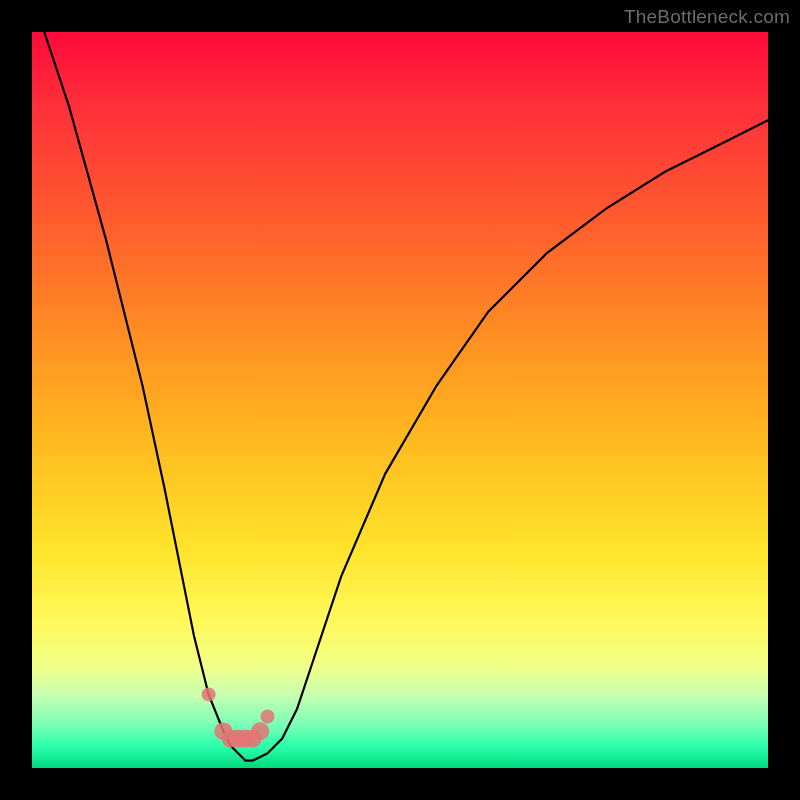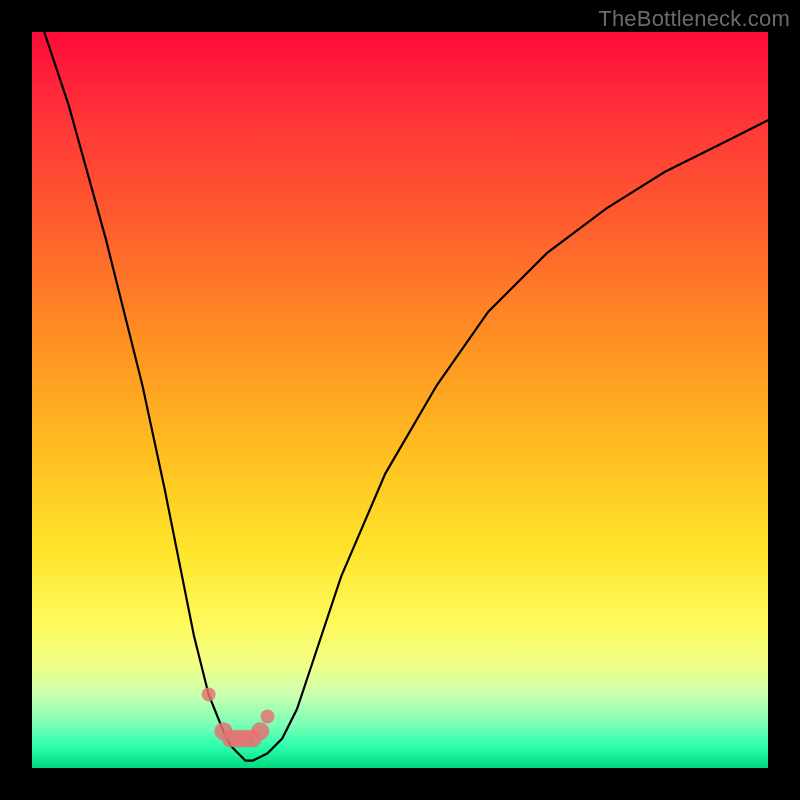--- a/index.html
+++ b/index.html
@@ -30,21 +30,21 @@
       #7dffb6 94%,
       #2dffad 97%,
       #00d97d 100%
     );
   }
   .watermark {
     position: absolute;
     top: 6px;
     right: 10px;
     color: #6b6b6b;
-    font-size: 22px;
+    font-size: 19px;
     font-weight: 500;
     letter-spacing: 0.2px;
     user-select: none;
   }
   svg.curve {
     position: absolute;
     left: 0; top: 0;
     width: 736px;
     height: 736px;
     overflow: visible;

